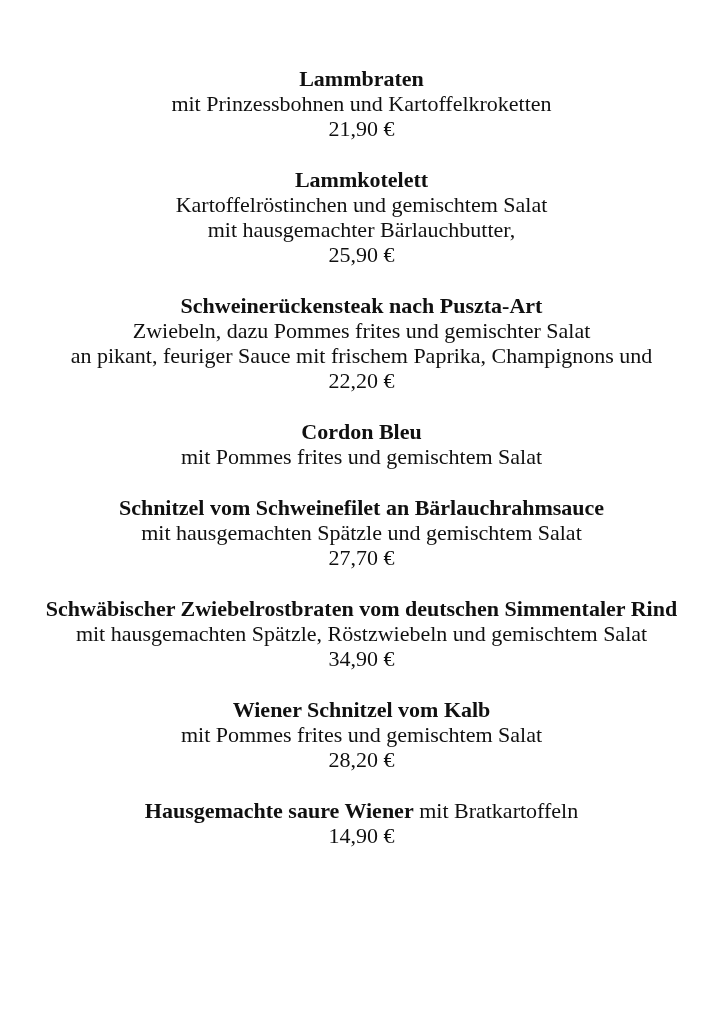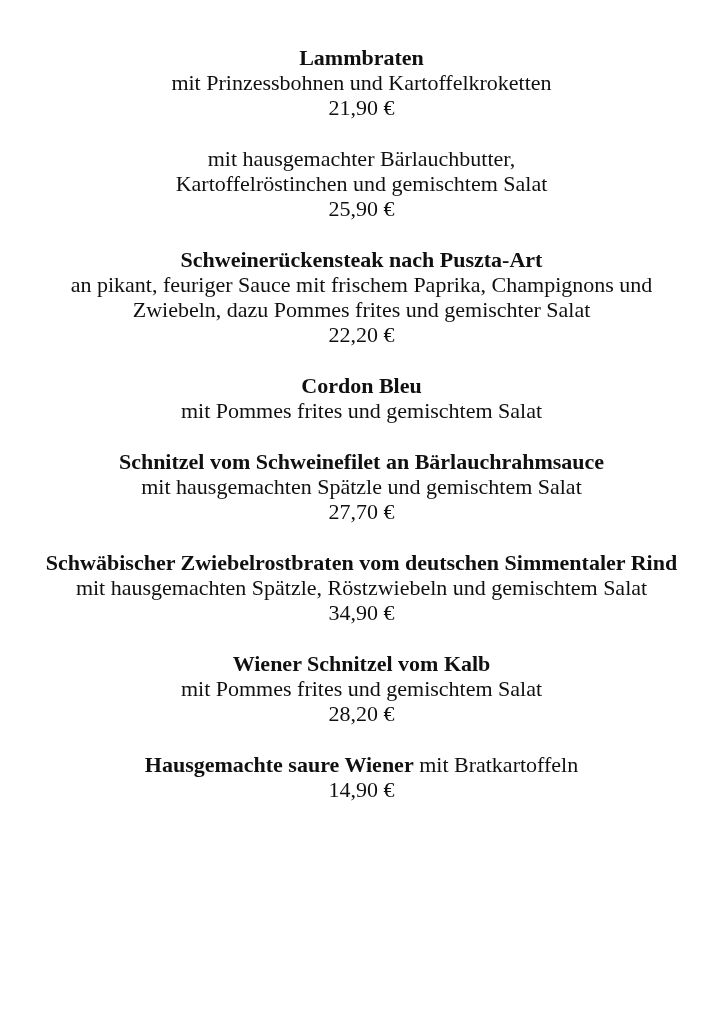--- a/index.html
+++ b/index.html
@@ -7,21 +7,21 @@
   body {
     width: 723px;
     height: 1024px;
     overflow: hidden;
     font-family: "Liberation Serif", serif;
     color: #101010;
   }
   .menu-page {
     width: 723px;
     height: 1024px;
-    padding-top: 45px;
+    padding-top: 66px;
     text-align: center;
     background: #ffffff;
   }
   .menu-item {
     margin-bottom: 26px;
     font-size: 22px;
     line-height: 25px;
   }
   .title-line { font-weight: 700; }
   .title-line .t-suffix { font-weight: 400; margin-top: 28px; }
@@ -33,29 +33,30 @@
 
 <main class="menu-page">
   <section id="menu-list">
   <article class="menu-item">
     <div class="title-line"><span class="t-bold">Lammbraten</span><span class="t-suffix"></span></div>
     <div class="desc-line">mit Prinzessbohnen und Kartoffelkroketten</div>
         <div class="price-line">21,90 €</div>
   </article>
 
   <article class="menu-item">
-    <div class="desc-line">mit hausgemachter Bärlauchbutter,</div>
-        <div class="desc-line">Kartoffelröstinchen und gemischtem Salat</div>
+    <div class="title-line"><span class="t-bold">Lammkotelett</span><span class="t-suffix"></span></div>
+    <div class="desc-line">Kartoffelröstinchen und gemischtem Salat</div>
+        <div class="desc-line">mit hausgemachter Bärlauchbutter,</div>
         <div class="price-line">25,90 €</div>
   </article>
 
   <article class="menu-item">
     <div class="title-line"><span class="t-bold">Schweinerückensteak nach Puszta-Art</span><span class="t-suffix"></span></div>
-    <div class="desc-line">an pikant, feuriger Sauce mit frischem Paprika, Champignons und</div>
-        <div class="desc-line">Zwiebeln, dazu Pommes frites und gemischter Salat</div>
+    <div class="desc-line">Zwiebeln, dazu Pommes frites und gemischter Salat</div>
+        <div class="desc-line">an pikant, feuriger Sauce mit frischem Paprika, Champignons und</div>
         <div class="price-line">22,20 €</div>
   </article>
 
   <article class="menu-item">
     <div class="title-line"><span class="t-bold">Cordon Bleu</span><span class="t-suffix"></span></div>
     <div class="desc-line">mit Pommes frites und gemischtem Salat</div>
   </article>
 
   <article class="menu-item">
     <div class="title-line"><span class="t-bold">Schnitzel vom Schweinefilet an Bärlauchrahmsauce</span><span class="t-suffix"></span></div>

